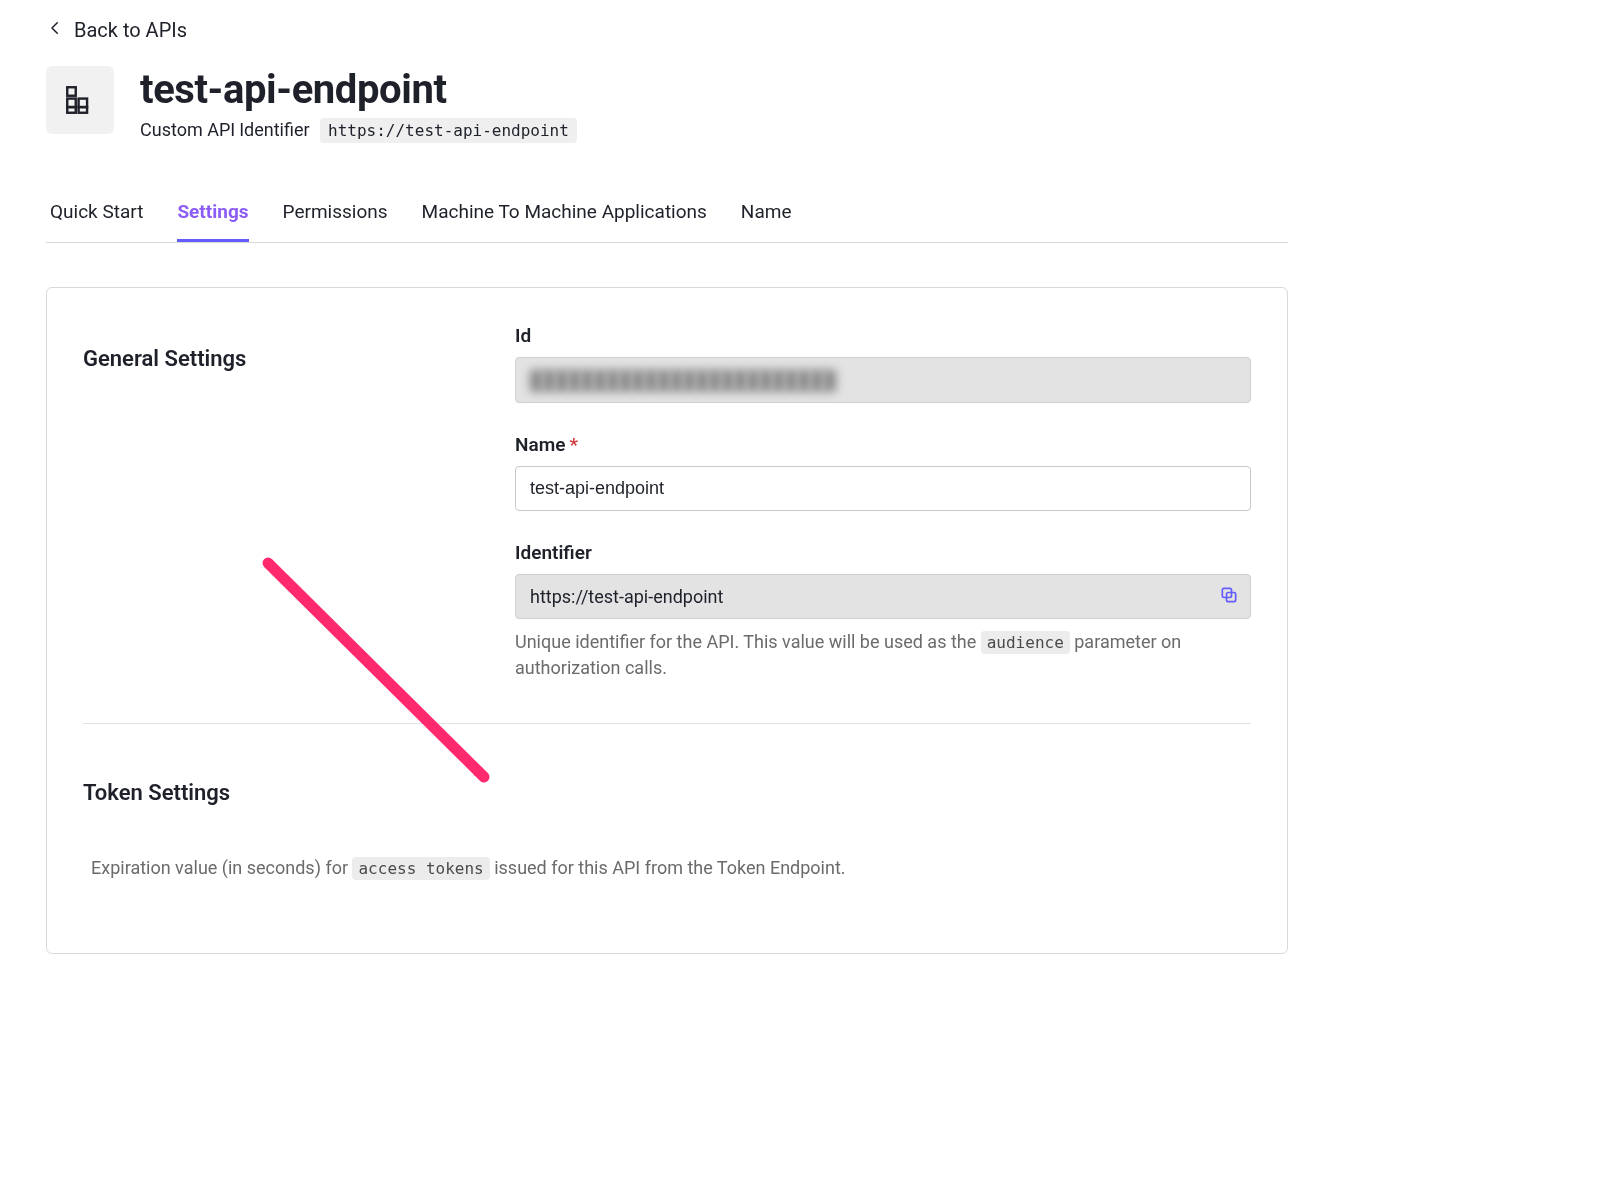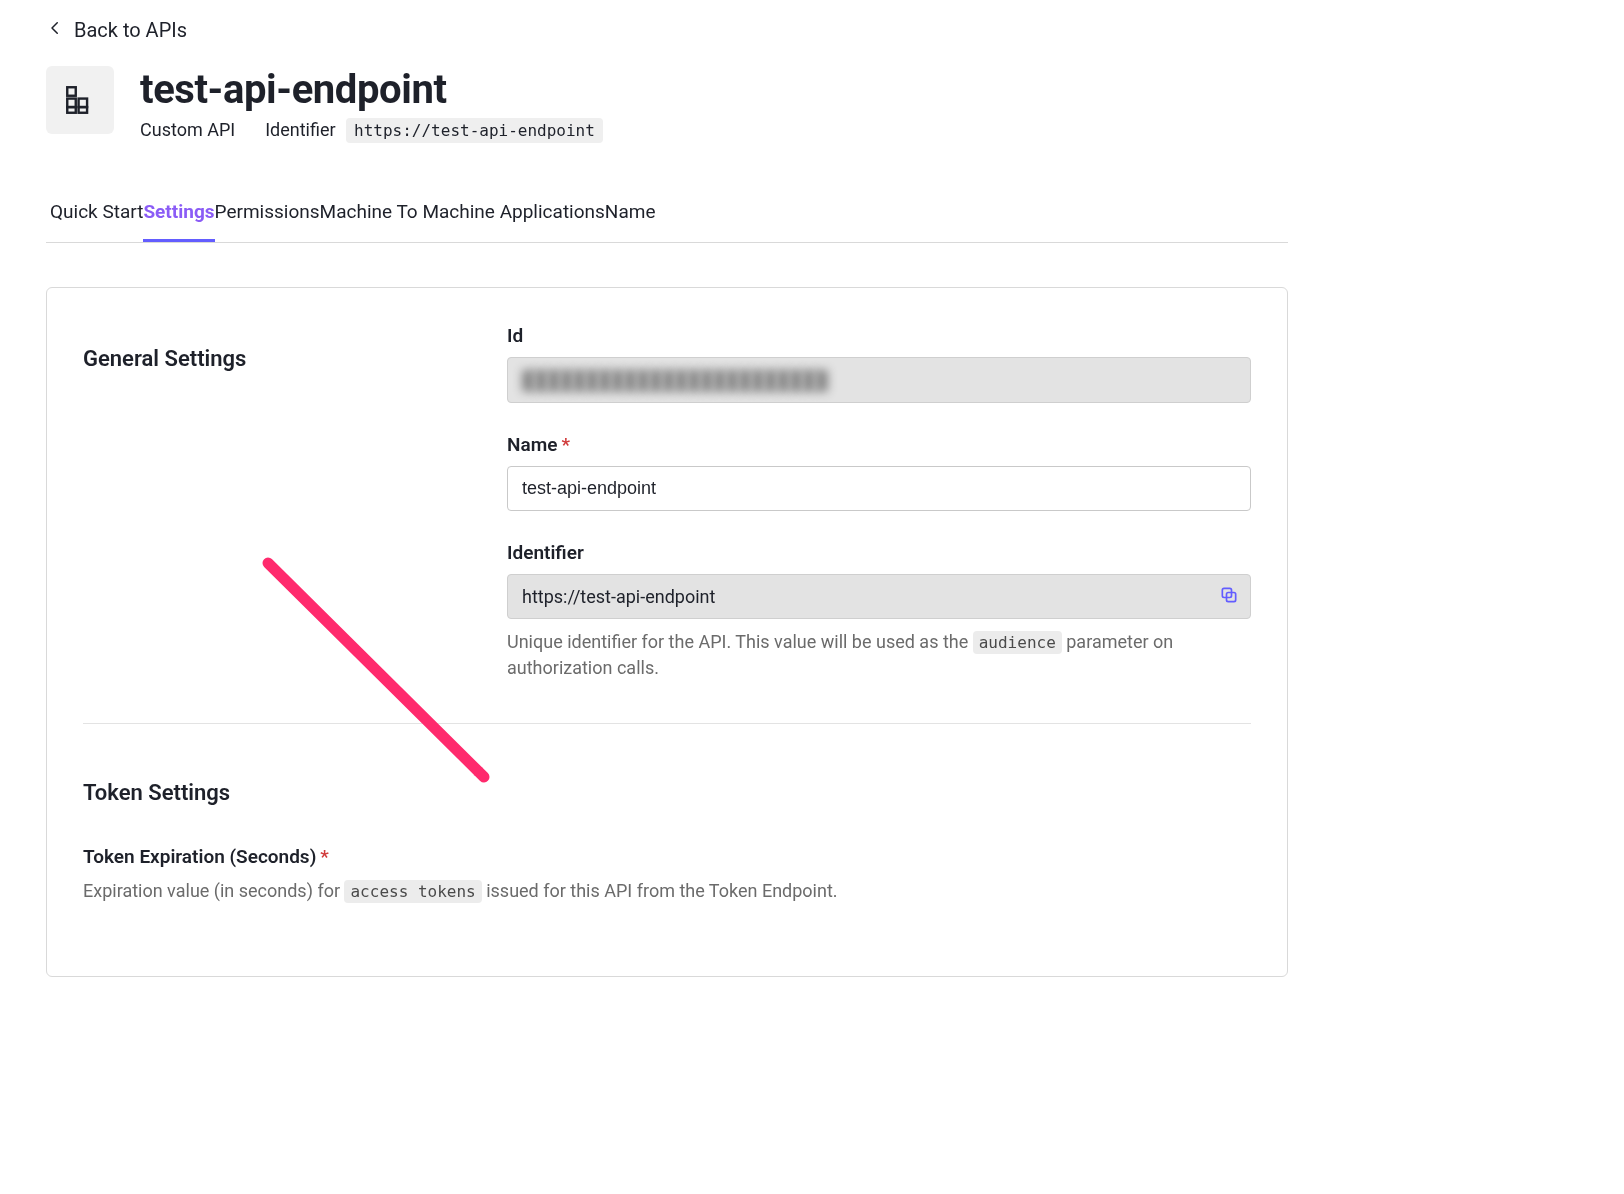--- a/index.html
+++ b/index.html
@@ -41,33 +41,34 @@
   .api-title-wrap h1 {
     margin: 0;
     font-size: 40px;
     font-weight: 700;
     letter-spacing: -0.01em;
   }
   .api-subline {
     margin-top: 6px;
     font-size: 18px;
     color: #1e212a;
-    display: flex; align-items: center; gap: 30px;
+    display: flex; align-items: center; gap: 4px;
   }
   .api-subline .code-badge {
     font-family: ui-monospace, SFMono-Regular, Menlo, Consolas, monospace;
     font-size: 16px;
     background: #efefef;
     border-radius: 4px;
     padding: 3px 8px;
   }
 
   
   .tabs {
     display: flex;
+    gap: 34px;
     border-bottom: 1px solid #d9d9d9;
     margin: 60px 0 0 46px;
     padding: 0 0 0 4px;
     width: calc(100% - 46px);
   }
   .tab {
     font-size: 19px;
     color: #1e212a;
     padding: 0 0 16px 0;
     border-bottom: 3px solid transparent;
@@ -91,21 +92,21 @@
   .section + .section { border-top: 1px solid #e3e3e3; padding-top: 34px; flex-direction: column; }
   .section-title {
     width: 384px;
     flex-shrink: 0;
     font-size: 22px;
     font-weight: 600;
     margin-top: 22px;
   }
   .section-body { flex: 1; }
 
-  .field { margin-bottom: 30px; }
+  .field { margin-bottom: 30px; margin-left: 8px; }
   .field-label {
     font-size: 19px;
     font-weight: 600;
     margin-bottom: 10px;
   }
   .field-label .req { color: #d03a3a; margin-left: 4px; }
   .field-help {
     font-size: 18px;
     color: #6b6b6b;
     margin-top: 10px;
@@ -237,23 +238,20 @@
         </div>
 
       </div>
     </div>
 
     <div class="section">
       <div class="section-title">Token Settings</div>
       <div class="section-body">
 
         <div class="field">
-          <div class="field-label">
-            <span>Token Expiration (Seconds)</span><span class="req">*</span>
-          </div>
           <div class="field-help">
             <span>Expiration value (in seconds) for </span>
             <code>access tokens</code>
             <span> issued for this API from the Token Endpoint.</span>
           </div>
         </div>
 
       </div>
     </div>
 

